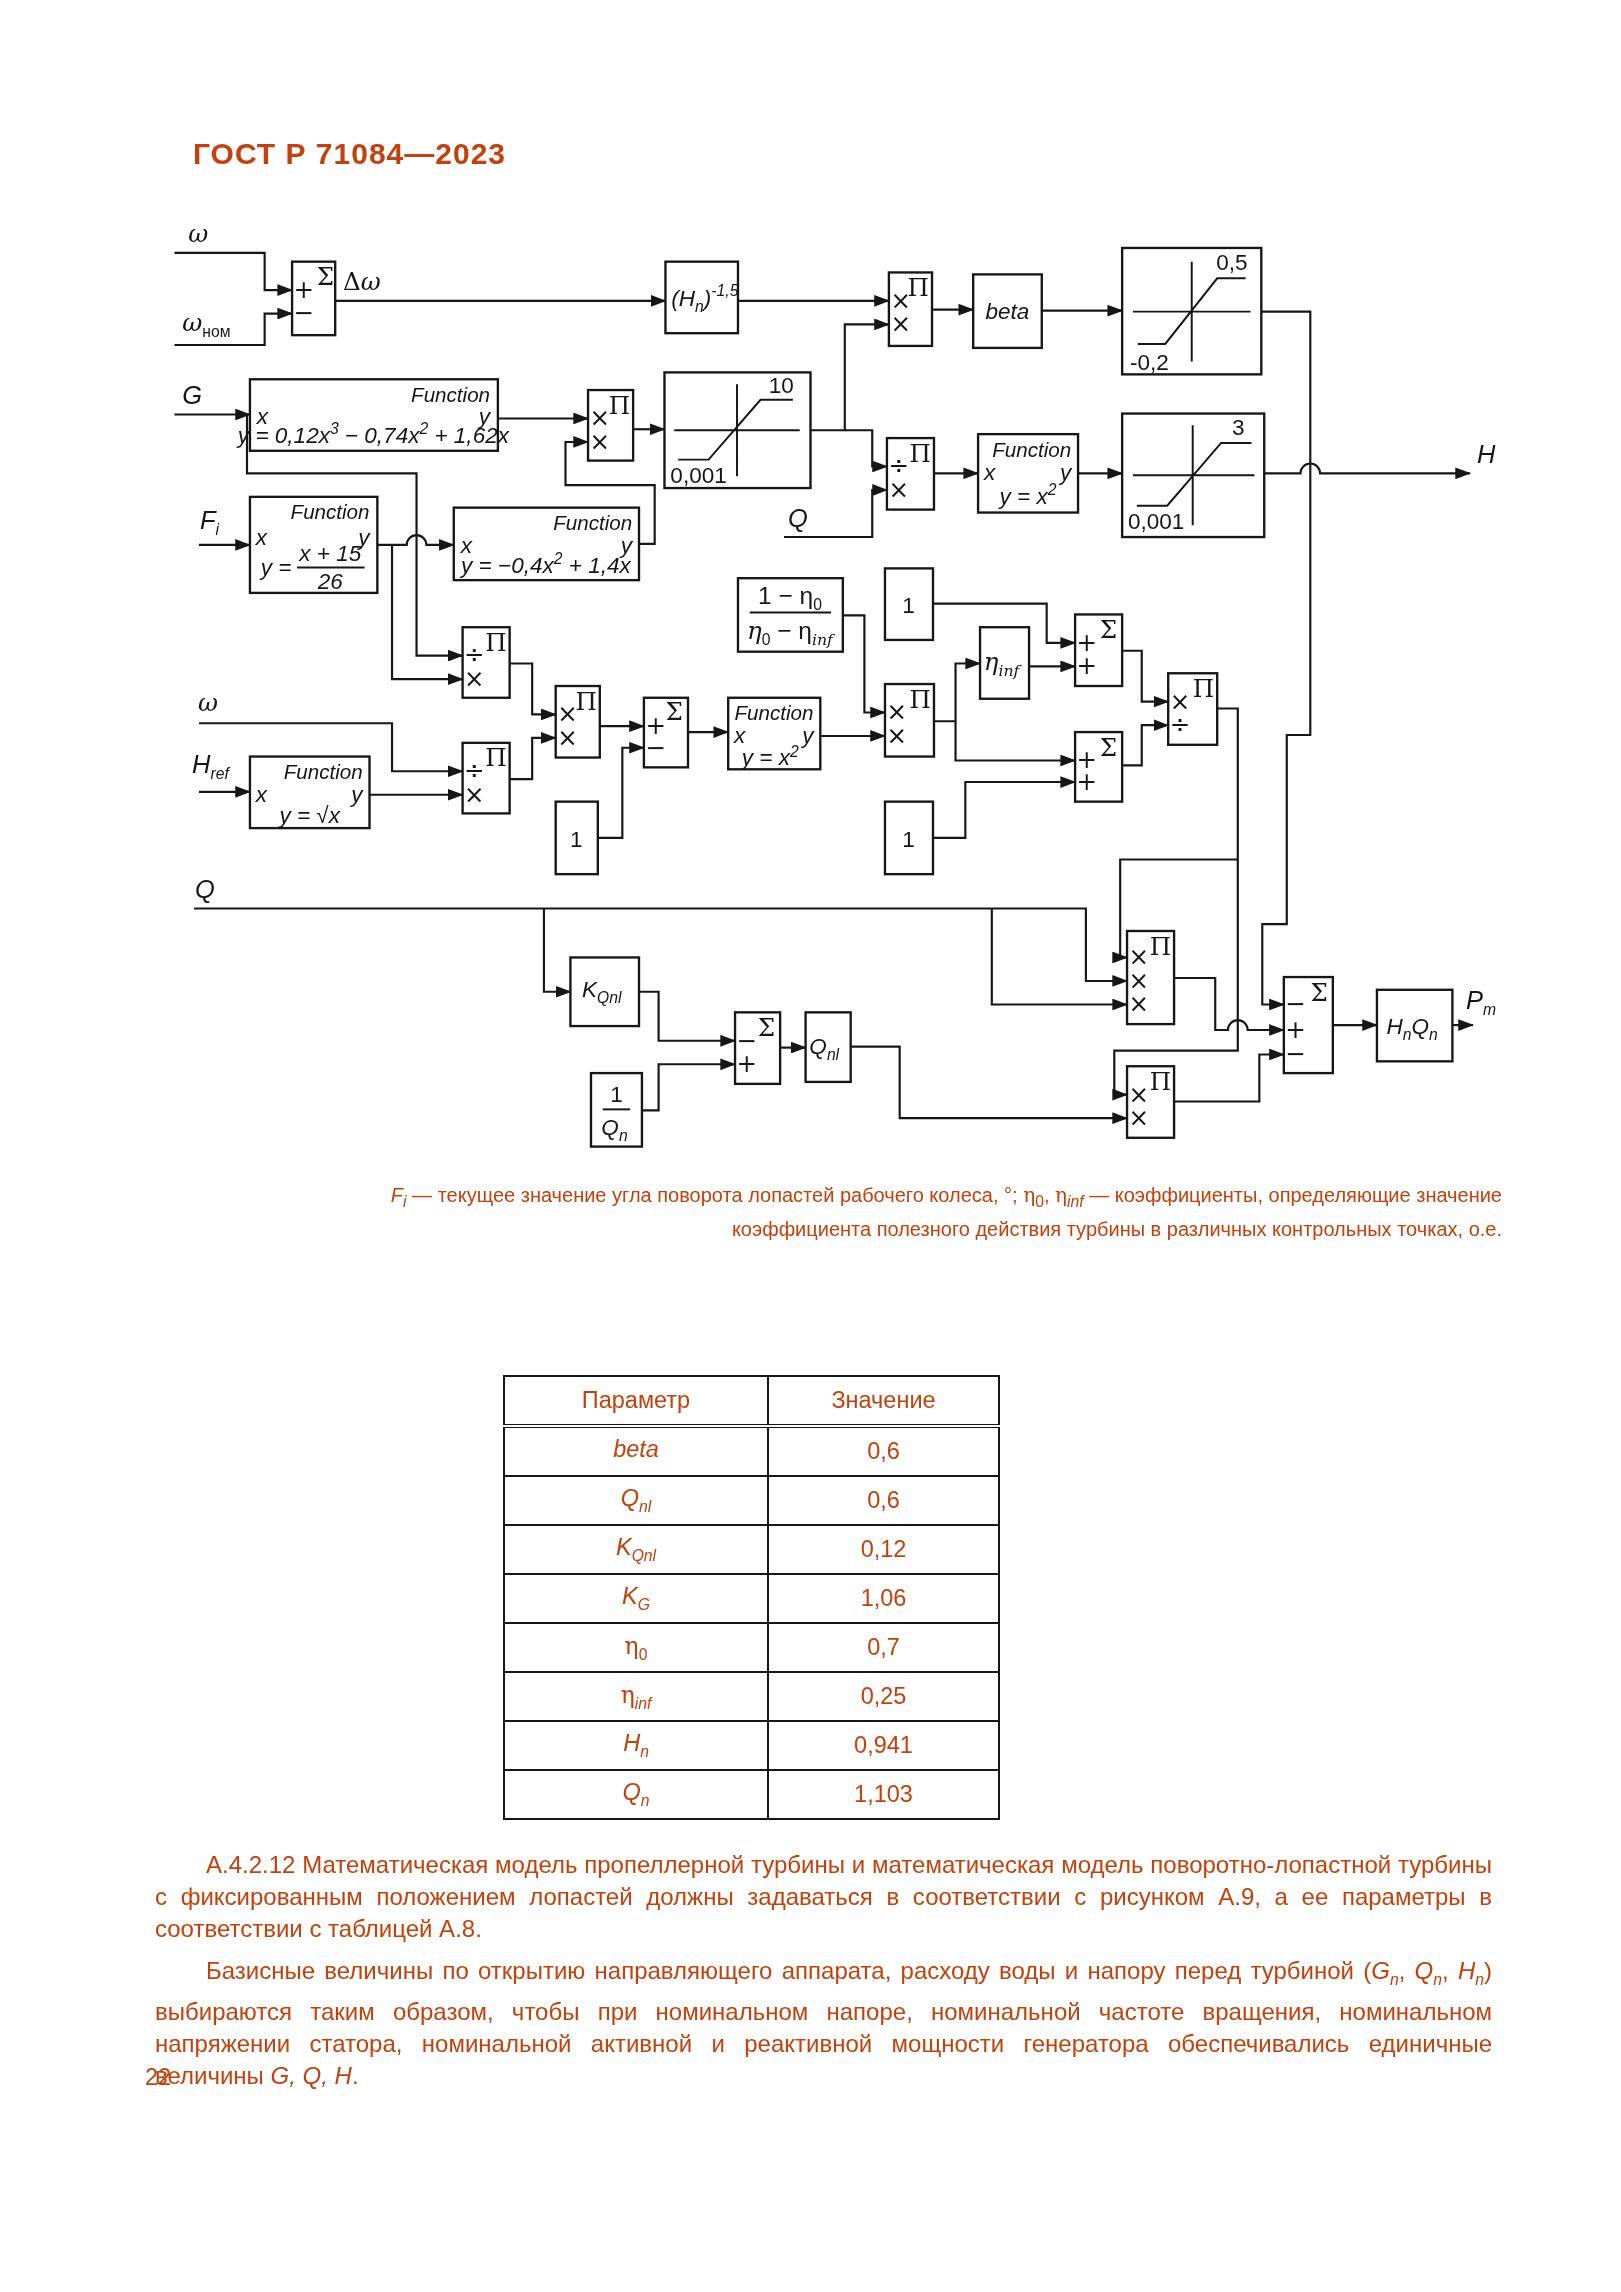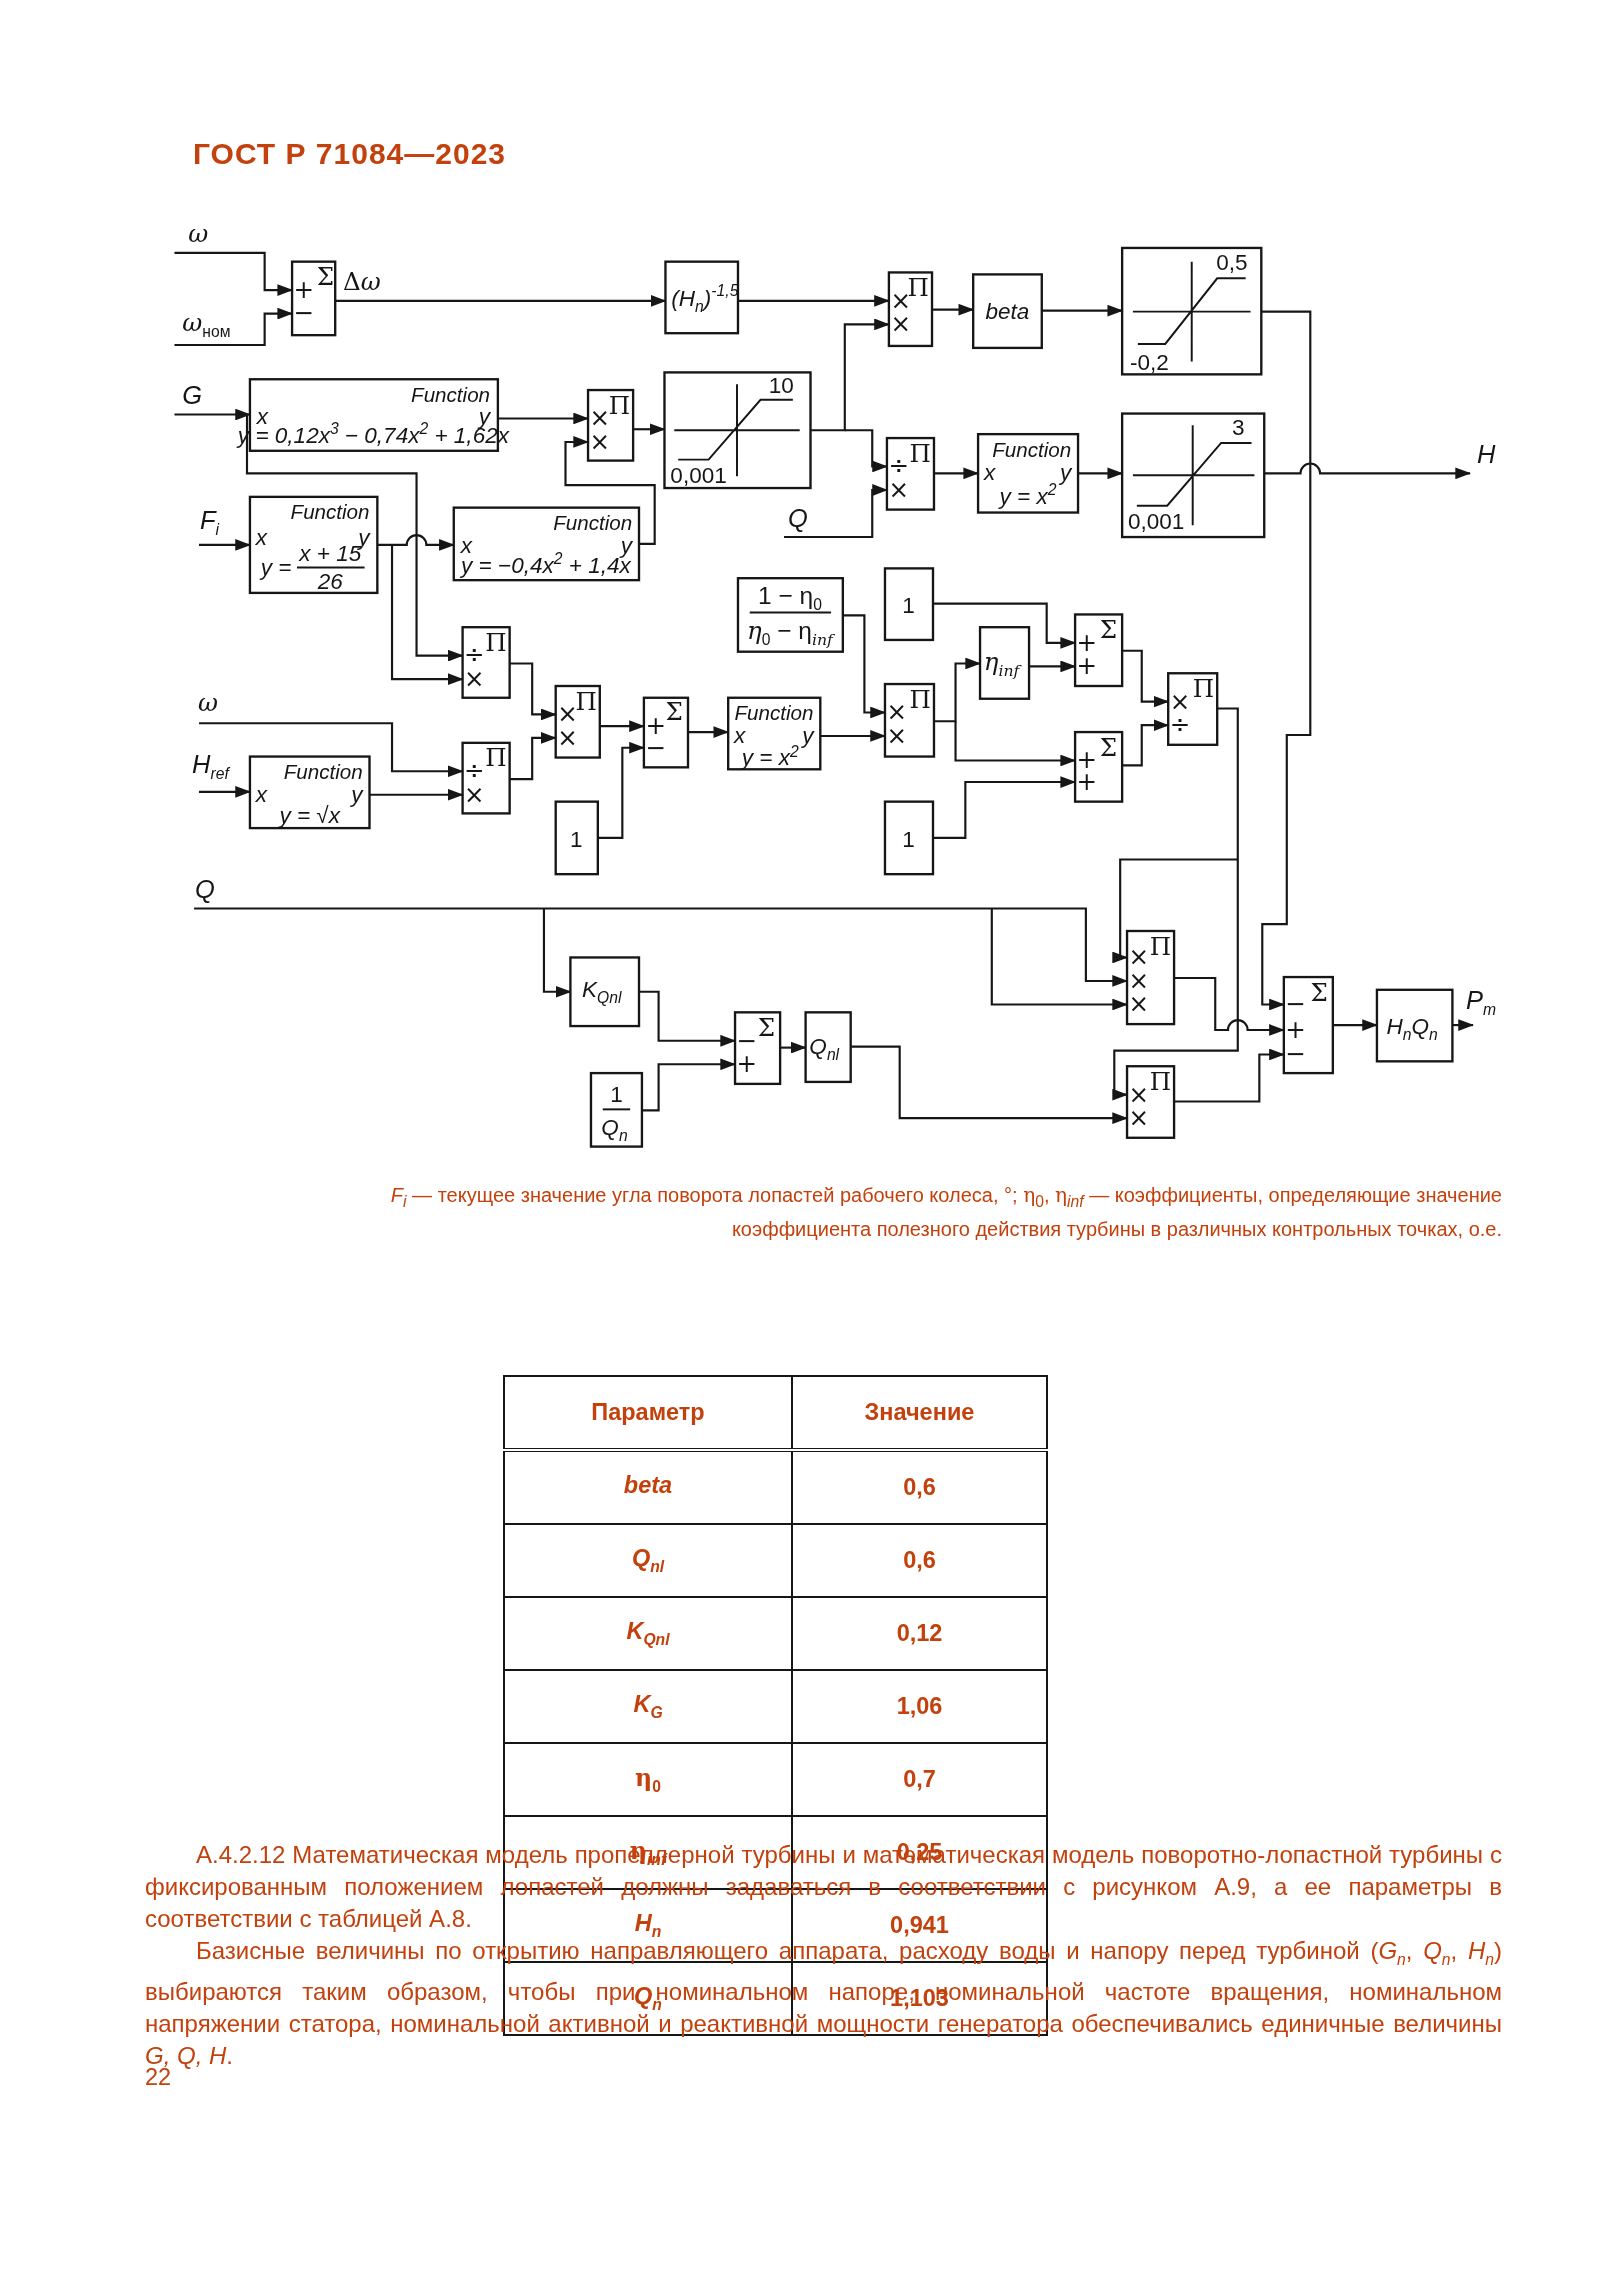--- a/index.html
+++ b/index.html
@@ -7,28 +7,28 @@
         font-family:"Liberation Sans",sans-serif;color:#c2410c;overflow:hidden}
   .abs{position:absolute}
   .hdr{left:193px;top:137px;font-size:30px;font-weight:bold;letter-spacing:1px}
   .note{left:145px;top:1182px;width:1357px;font-size:20px;line-height:26.5px;text-align:right}
   .figcap{left:145px;top:1266px;width:1357px;font-size:22.5px;text-align:center}
   .tabtitle{left:157px;top:1328px;font-size:23px}
   .tw{letter-spacing:4.9px}
   .tablewrap{left:503px;top:1375px}
   table.params{border-collapse:collapse;table-layout:fixed;border:2.9px solid #161616}
   .params th,.params td{border:2px solid #161616;height:47px;text-align:center;
-        vertical-align:middle;font-size:23.5px;font-weight:bold;padding:12px}
+        vertical-align:middle;font-size:23.5px;font-weight:normal;padding:0}
   .params thead th{border-bottom:4.9px double #161616}
   .cp{width:262px}.cv{width:229px}
   .it{font-style:italic}
   .greek{font-family:"DejaVu Serif",serif}
   sub{font-size:15.7px}
   .paras{left:145px;top:1839px;width:1357px}
-  .paras p{margin:0;font-size:24px;line-height:32px;text-align:justify;text-indent:51px}
+  .paras p{margin:10px;font-size:24px;line-height:32px;text-align:justify;text-indent:51px}
   .pagenum{left:145px;top:2064px;font-size:23.5px}
   
   svg text{fill:#161616}
   .bt{font:italic 23px "Liberation Sans",sans-serif}
   .fn{font:italic 21px "Liberation Sans",sans-serif}
   .f{font:italic 23px "Liberation Sans",sans-serif}
   .ss{font-size:16px}
   .sans{font-family:"Liberation Sans",sans-serif;font-style:normal}
   .gs{font:25px "DejaVu Serif",serif}
   .gi{font:italic 25px "DejaVu Serif",serif}

